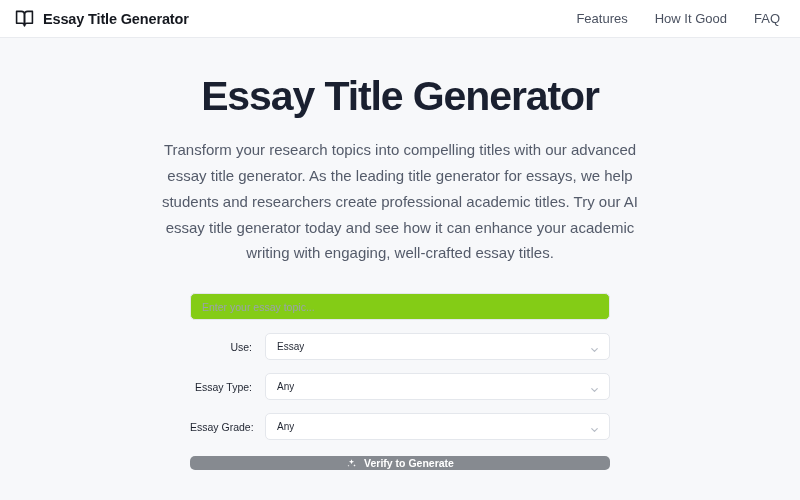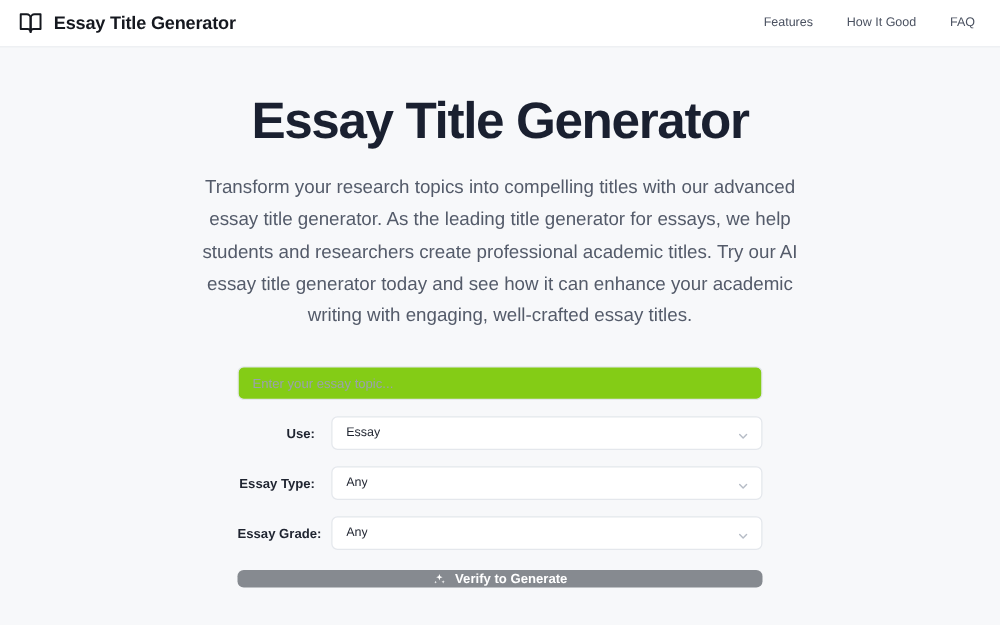--- a/index.html
+++ b/index.html
@@ -49,21 +49,21 @@
     white-space: nowrap;
   }
 
   .main-nav {
     display: flex;
     align-items: center;
     gap: 27px;
   }
 
   .nav-link {
-    font-size: 10px;
+    font-size: 13px;
     color: #4a5160;
     text-decoration: none;
     white-space: nowrap;
   }
 
   
   .hero {
     padding-top: 36px;
     text-align: center;
   }
@@ -108,21 +108,21 @@
     display: flex;
     align-items: center;
     margin-top: 13px;
   }
 
   .field-label {
     width: 75px;
     text-align: right;
     padding-right: 13px;
     font-size: 10.5px;
-    font-weight: bold;
+    font-weight: normal;
     color: #1f2430;
     white-space: nowrap;
   }
 
   .select-control {
     flex: 1;
     position: relative;
     height: 27px;
     border: 1px solid #e4e7ec;
     border-radius: 5px;

